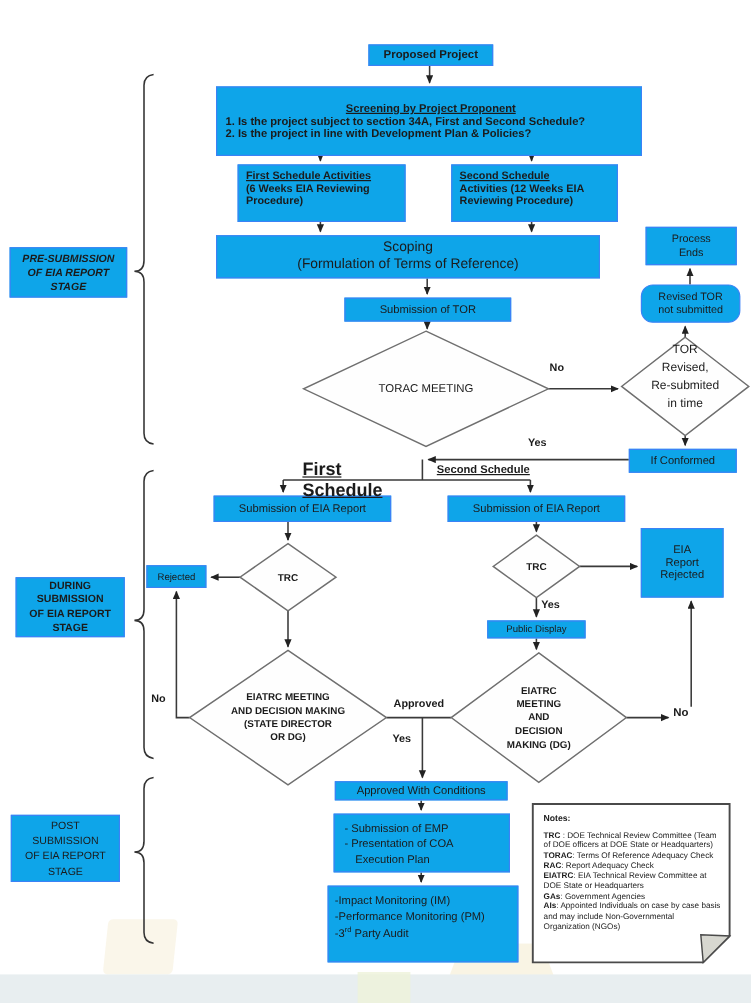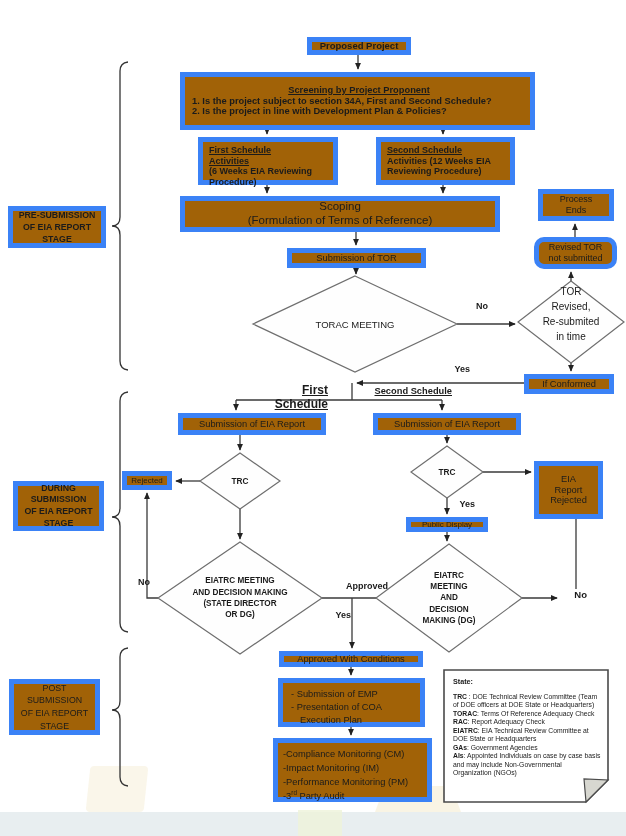--- a/index.html
+++ b/index.html
@@ -1,65 +1,65 @@
 <!DOCTYPE html>
 <html><head>
 <meta charset="utf-8">
 <style>
   html,body{margin:0;padding:0;}
   body{width:626px;height:836px;background:#ffffff;font-family:"Liberation Sans",sans-serif;overflow:hidden;}
   #stage{position:relative;width:626px;height:836px;background:#fff;}
   svg.layer{position:absolute;left:0;top:0;z-index:1;}
   .artifact{position:absolute;z-index:0;}
-  .node{position:absolute;z-index:2;box-sizing:border-box;border:5px solid #3b82f6;background:#a16207;color:#1b1b1b;
+  .node{position:absolute;z-index:2;box-sizing:border-box;border:1px solid #3b82f6;background:#0ea5e9;color:#1b1b1b;
         display:flex;flex-direction:column;align-items:center;justify-content:center;text-align:center;line-height:1.18;}
   .dlabel{position:absolute;z-index:2;display:flex;align-items:center;justify-content:center;text-align:center;color:#1b1b1b;}
-  .lbl{position:absolute;z-index:2;color:#1b1b1b;font-weight:bold;font-size:9px;text-align:right;}
+  .lbl{position:absolute;z-index:2;color:#1b1b1b;font-weight:bold;font-size:9px;text-align:left;}
   .ws{white-space:pre-line;}
   .u{text-decoration:underline;}
   .ttl{width:100%;text-align:center;}
   .ln{width:100%;}
   sup{font-size:6.3px;line-height:0;}
 
   #proposed{left:307px;top:37px;width:104px;height:18px;font-size:9.5px;font-weight:bold;}
   #screening{left:180px;top:72px;width:355px;height:58px;font-size:9.3px;font-weight:bold;align-items:flex-start;justify-content:center;text-align:left;padding:2px 4px 2px 7px;}
   #first-act{left:198px;top:137px;width:140px;height:48px;font-size:9px;font-weight:bold;align-items:flex-start;justify-content:flex-start;text-align:left;padding:3px 20px 0 6px;}
   #second-act{left:376px;top:137px;width:139px;height:48px;font-size:9px;font-weight:bold;align-items:flex-start;justify-content:flex-start;text-align:left;padding:3px 4px 0 6px;}
   #first-act .ttl,#second-act .ttl{text-align:left;}
   #scoping{left:180px;top:196px;width:320px;height:36px;font-size:11.5px;}
   #sub-tor{left:287px;top:248px;width:139px;height:20px;font-size:9.3px;}
   #process-ends{left:538px;top:189px;width:76px;height:32px;font-size:9px;}
   #revised-tor{left:534px;top:237px;width:83px;height:32px;font-size:9px;border-radius:10px;}
   #if-conformed{left:524px;top:374px;width:90px;height:20px;font-size:9.3px;}
   #sub-eia-l{left:178px;top:413px;width:148px;height:22px;font-size:9.3px;}
   #sub-eia-r{left:373px;top:413px;width:148px;height:22px;font-size:9.3px;}
   #rejected{left:122px;top:471px;width:50px;height:19px;font-size:8px;}
-  #eia-rejected{left:534px;top:440px;width:69px;height:58px;font-size:9.3px;margin-top:21px;}
+  #eia-rejected{left:534px;top:440px;width:69px;height:58px;font-size:9.3px;}
   #public-display{left:406px;top:517px;width:82px;height:15px;font-size:8px;}
   #approved-cond{left:279px;top:651px;width:144px;height:16px;font-size:9.3px;}
   #emp{left:278px;top:678px;width:147px;height:49px;font-size:9.3px;align-items:flex-start;justify-content:flex-start;text-align:left;padding:5px 0 0 8px;line-height:1.42;}
   #emp .ind{margin-left:9px;}
   #monitoring{left:273px;top:738px;width:159px;height:64px;font-size:9.3px;align-items:flex-start;justify-content:flex-start;text-align:left;padding:5px 0 0 5px;line-height:1.5;}
-  #stage-pre{left:8px;top:206px;width:98px;height:42px;font-size:8.8px;font-weight:bold;line-height:1.4;}
+  #stage-pre{left:8px;top:206px;width:98px;height:42px;font-size:8.8px;font-weight:bold;line-height:1.4;font-style:italic;}
   #stage-during{left:13px;top:481px;width:91px;height:50px;font-size:8.8px;font-weight:bold;line-height:1.32;}
   #stage-post{left:9px;top:679px;width:91px;height:56px;font-size:8.8px;font-weight:normal;line-height:1.45;}
   #notes{left:444px;top:670px;width:164px;height:132px;border:none;background:transparent;align-items:flex-start;justify-content:flex-start;text-align:left;padding:7px 7px 0 9px;font-size:6.8px;line-height:1.25;font-weight:normal;}
   #notes .nt{font-size:7.2px;font-weight:bold;margin-bottom:7px;}
   #notes .nitem{width:100%;}
 
   #torac-lbl{left:265px;top:316px;width:180px;height:16px;font-size:9.5px;}
   #tor-rev-lbl{left:521px;top:284px;width:100px;height:60px;font-size:10px;line-height:1.5;}
   #trc-l-lbl{left:200px;top:474px;width:80px;height:14px;font-size:8.3px;font-weight:bold;}
   #trc-r-lbl{left:407px;top:465px;width:80px;height:14px;font-size:8.3px;font-weight:bold;}
   #eiatrc-l-lbl{left:158px;top:575px;width:164px;height:46px;font-size:8.2px;font-weight:bold;line-height:1.38;}
   #eiatrc-r-lbl{left:376px;top:569px;width:146px;height:58px;font-size:8.2px;font-weight:bold;line-height:1.38;}
 
   #lb-no1{left:458px;top:301px;width:30px;}
   #lb-yes1{left:440px;top:364px;width:30px;}
-  #lb-first{left:252px;top:383px;width:76px;font-size:12px;text-decoration:underline;}
+  #lb-first{left:252px;top:383px;width:76px;font-size:15px;text-decoration:underline;}
   #lb-second{left:364px;top:386px;width:88px;font-size:9.3px;text-decoration:underline;}
   #lb-yes2{left:451px;top:499px;width:24px;}
   #lb-no2{left:126px;top:577px;width:24px;}
   #lb-approved{left:328px;top:581px;width:60px;}
   #lb-yes3{left:327px;top:610px;width:24px;}
   #lb-no3{left:561px;top:589px;width:26px;font-size:9.5px;}
 
   #band{left:0;top:812px;width:626px;height:24px;background:#e8eef0;}
   #blob1{left:88px;top:766px;width:58px;height:46px;background:#f6eed8;opacity:.55;border-radius:4px;transform:skewX(-6deg);}
   #blob2{left:298px;top:810px;width:44px;height:26px;background:#eef3d9;opacity:.8;}
@@ -164,40 +164,39 @@
   <div id="public-display" class="node">Public Display</div>
   <div id="approved-cond" class="node">Approved With Conditions</div>
 
   <div id="emp" class="node">
     <div class="ln">- Submission of EMP</div>
     <div class="ln">- Presentation of COA</div>
     <div class="ln ind">Execution Plan</div>
   </div>
 
   <div id="monitoring" class="node">
-    <div class="ln">-Compliance Monitoring (CM)</div>
     <div class="ln">-Impact Monitoring (IM)</div>
     <div class="ln">-Performance Monitoring (PM)</div>
     <div class="ln"><span>-3</span><sup>rd</sup><span> Party Audit</span></div>
   </div>
 
   <div id="stage-pre" class="node ws">PRE-SUBMISSION
 OF EIA REPORT
 STAGE</div>
   <div id="stage-during" class="node ws">DURING
 SUBMISSION
 OF EIA REPORT
 STAGE</div>
   <div id="stage-post" class="node ws">POST
 SUBMISSION
 OF EIA REPORT
 STAGE</div>
 
   <div id="notes" class="node">
-    <div class="nt">State:</div>
+    <div class="nt">Notes:</div>
     <div class="nitem"><b>TRC</b><span> : DOE Technical Review Committee (Team of DOE officers at DOE State or Headquarters)</span></div>
     <div class="nitem"><b>TORAC</b><span>: Terms Of Reference Adequacy Check</span></div>
     <div class="nitem"><b>RAC</b><span>: Report Adequacy Check</span></div>
     <div class="nitem"><b>EIATRC</b><span>: EIA Technical Review Committee at DOE State or Headquarters</span></div>
     <div class="nitem"><b>GAs</b><span>: Government Agencies</span></div>
     <div class="nitem"><b>AIs</b><span>: Appointed Individuals on case by case basis and may include Non-Governmental Organization (NGOs)</span></div>
   </div>
 
   <div id="torac-lbl" class="dlabel">TORAC MEETING</div>
   <div id="tor-rev-lbl" class="dlabel ws">TOR

